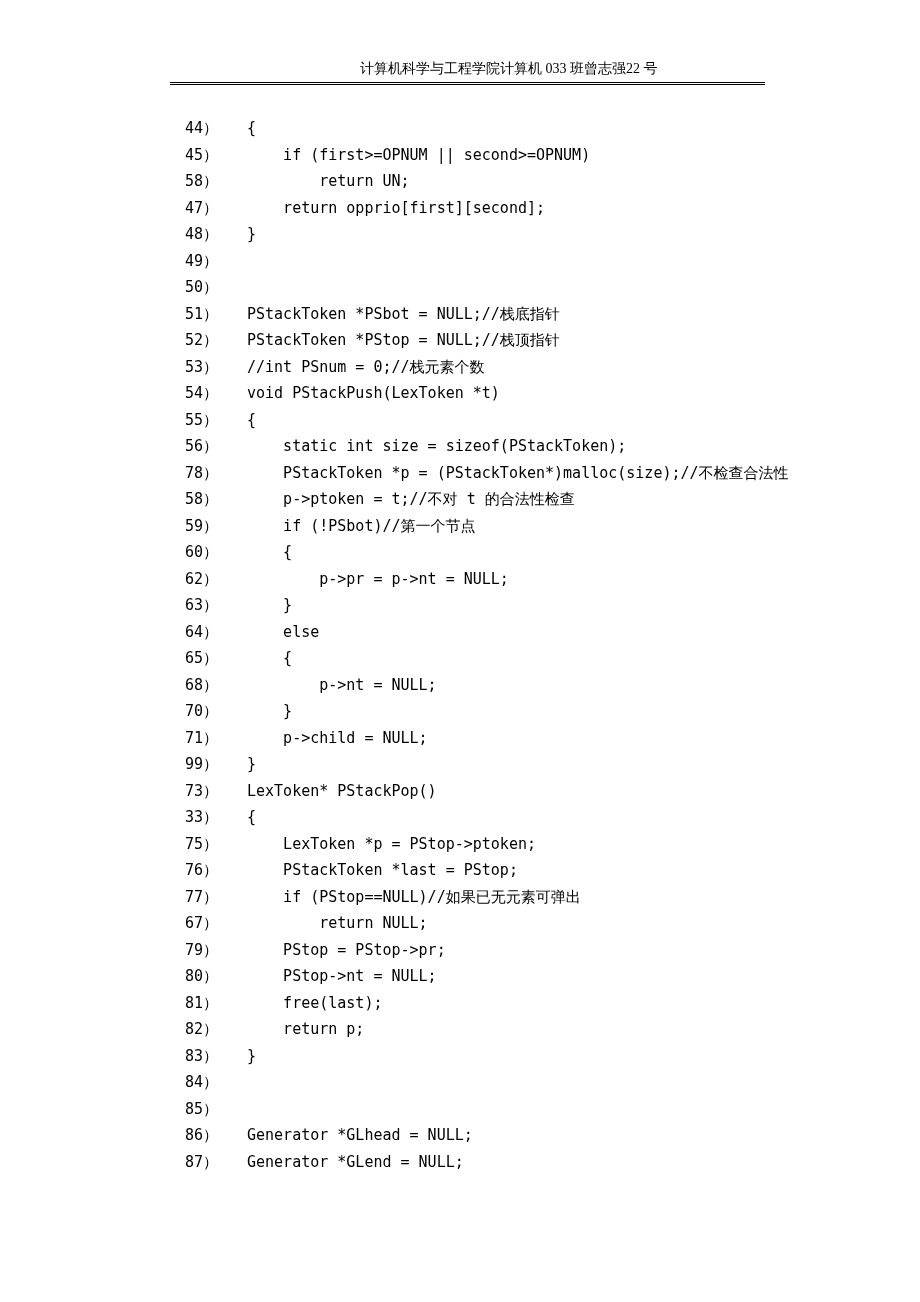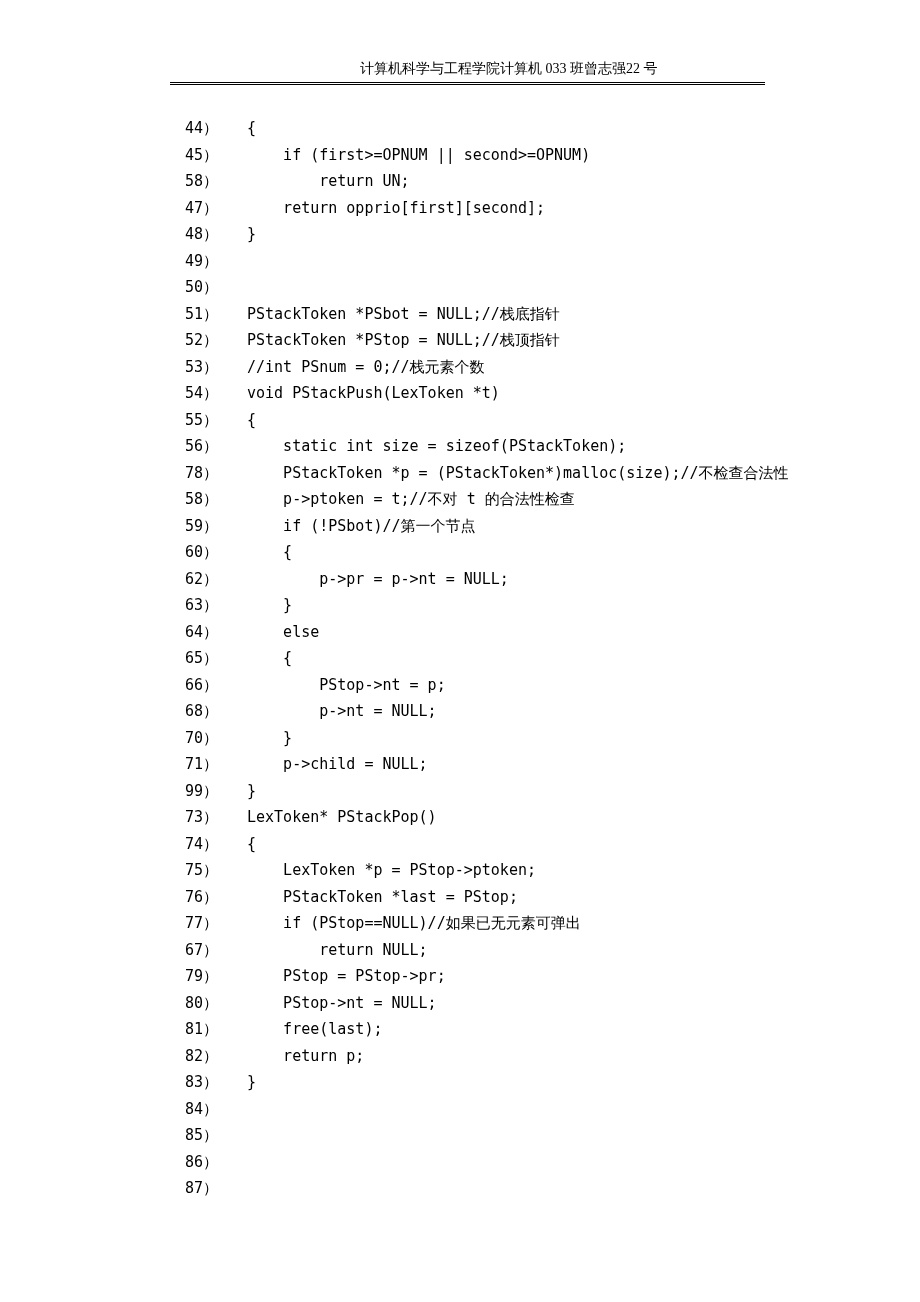--- a/index.html
+++ b/index.html
@@ -77,35 +77,34 @@
       <div class="code-row"><span class="ln">55）</span><span class="code">{</span></div>
       <div class="code-row"><span class="ln">56）</span><span class="code">    static int size = sizeof(PStackToken);</span></div>
       <div class="code-row"><span class="ln">78）</span><span class="code">    PStackToken *p = (PStackToken*)malloc(size);//不检查合法性</span></div>
       <div class="code-row"><span class="ln">58）</span><span class="code">    p-&gt;ptoken = t;//不对 t 的合法性检查</span></div>
       <div class="code-row"><span class="ln">59）</span><span class="code">    if (!PSbot)//第一个节点</span></div>
       <div class="code-row"><span class="ln">60）</span><span class="code">    {</span></div>
       <div class="code-row"><span class="ln">62）</span><span class="code">        p-&gt;pr = p-&gt;nt = NULL;</span></div>
       <div class="code-row"><span class="ln">63）</span><span class="code">    }</span></div>
       <div class="code-row"><span class="ln">64）</span><span class="code">    else</span></div>
       <div class="code-row"><span class="ln">65）</span><span class="code">    {</span></div>
-      <div class="code-row"><span class="ln">66）</span><span class="code">        PStop-&gt;nt = p;</span></div>
       <div class="code-row"><span class="ln">68）</span><span class="code">        p-&gt;nt = NULL;</span></div>
       <div class="code-row"><span class="ln">70）</span><span class="code">    }</span></div>
       <div class="code-row"><span class="ln">71）</span><span class="code">    p-&gt;child = NULL;</span></div>
       <div class="code-row"><span class="ln">99）</span><span class="code">}</span></div>
       <div class="code-row"><span class="ln">73）</span><span class="code">LexToken* PStackPop()</span></div>
-      <div class="code-row"><span class="ln">74）</span><span class="code">{</span></div>
+      <div class="code-row"><span class="ln">33）</span><span class="code">{</span></div>
       <div class="code-row"><span class="ln">75）</span><span class="code">    LexToken *p = PStop-&gt;ptoken;</span></div>
       <div class="code-row"><span class="ln">76）</span><span class="code">    PStackToken *last = PStop;</span></div>
       <div class="code-row"><span class="ln">77）</span><span class="code">    if (PStop==NULL)//如果已无元素可弹出</span></div>
       <div class="code-row"><span class="ln">67）</span><span class="code">        return NULL;</span></div>
       <div class="code-row"><span class="ln">79）</span><span class="code">    PStop = PStop-&gt;pr;</span></div>
       <div class="code-row"><span class="ln">80）</span><span class="code">    PStop-&gt;nt = NULL;</span></div>
       <div class="code-row"><span class="ln">81）</span><span class="code">    free(last);</span></div>
       <div class="code-row"><span class="ln">82）</span><span class="code">    return p;</span></div>
       <div class="code-row"><span class="ln">83）</span><span class="code">}</span></div>
       <div class="code-row"><span class="ln">84）</span><span class="code"></span></div>
       <div class="code-row"><span class="ln">85）</span><span class="code"></span></div>
-      <div class="code-row"><span class="ln">86）</span></div>
-      <div class="code-row"><span class="ln">87）</span></div>
+      <div class="code-row"><span class="ln">86）</span><span class="code">Generator *GLhead = NULL;</span></div>
+      <div class="code-row"><span class="ln">87）</span><span class="code">Generator *GLend = NULL;</span></div>
     </div>
 
 </div>
 
 </body></html>

